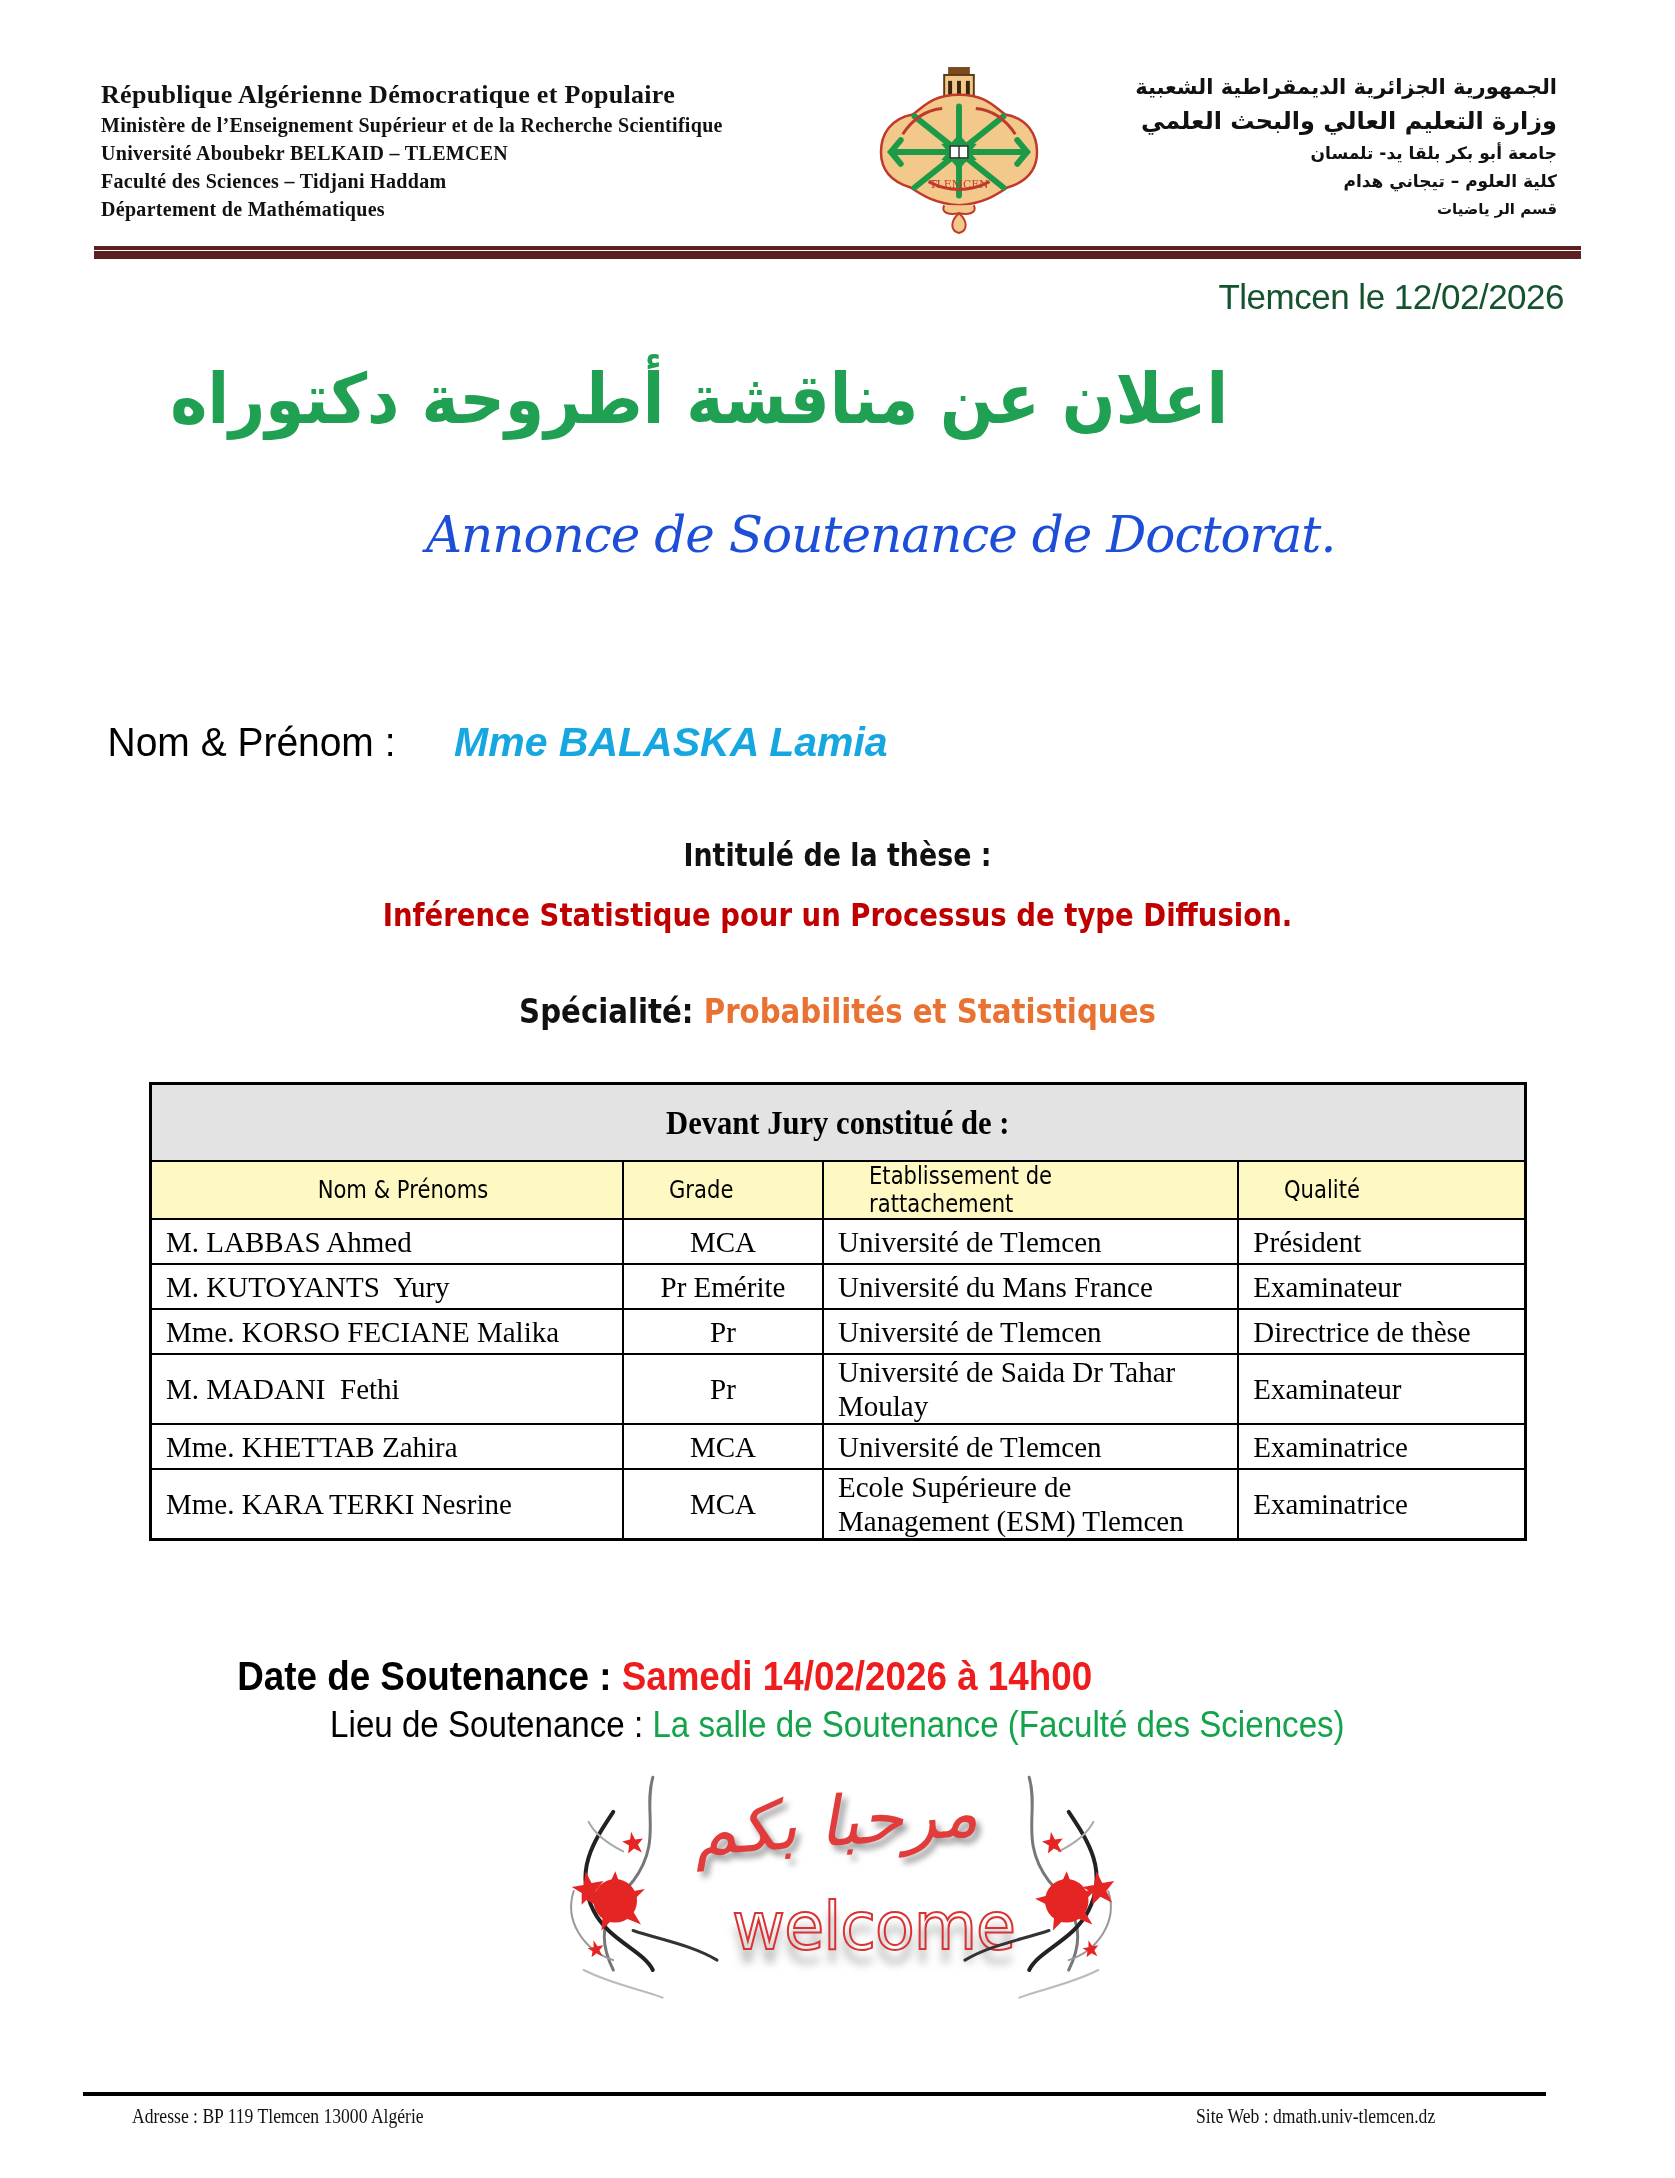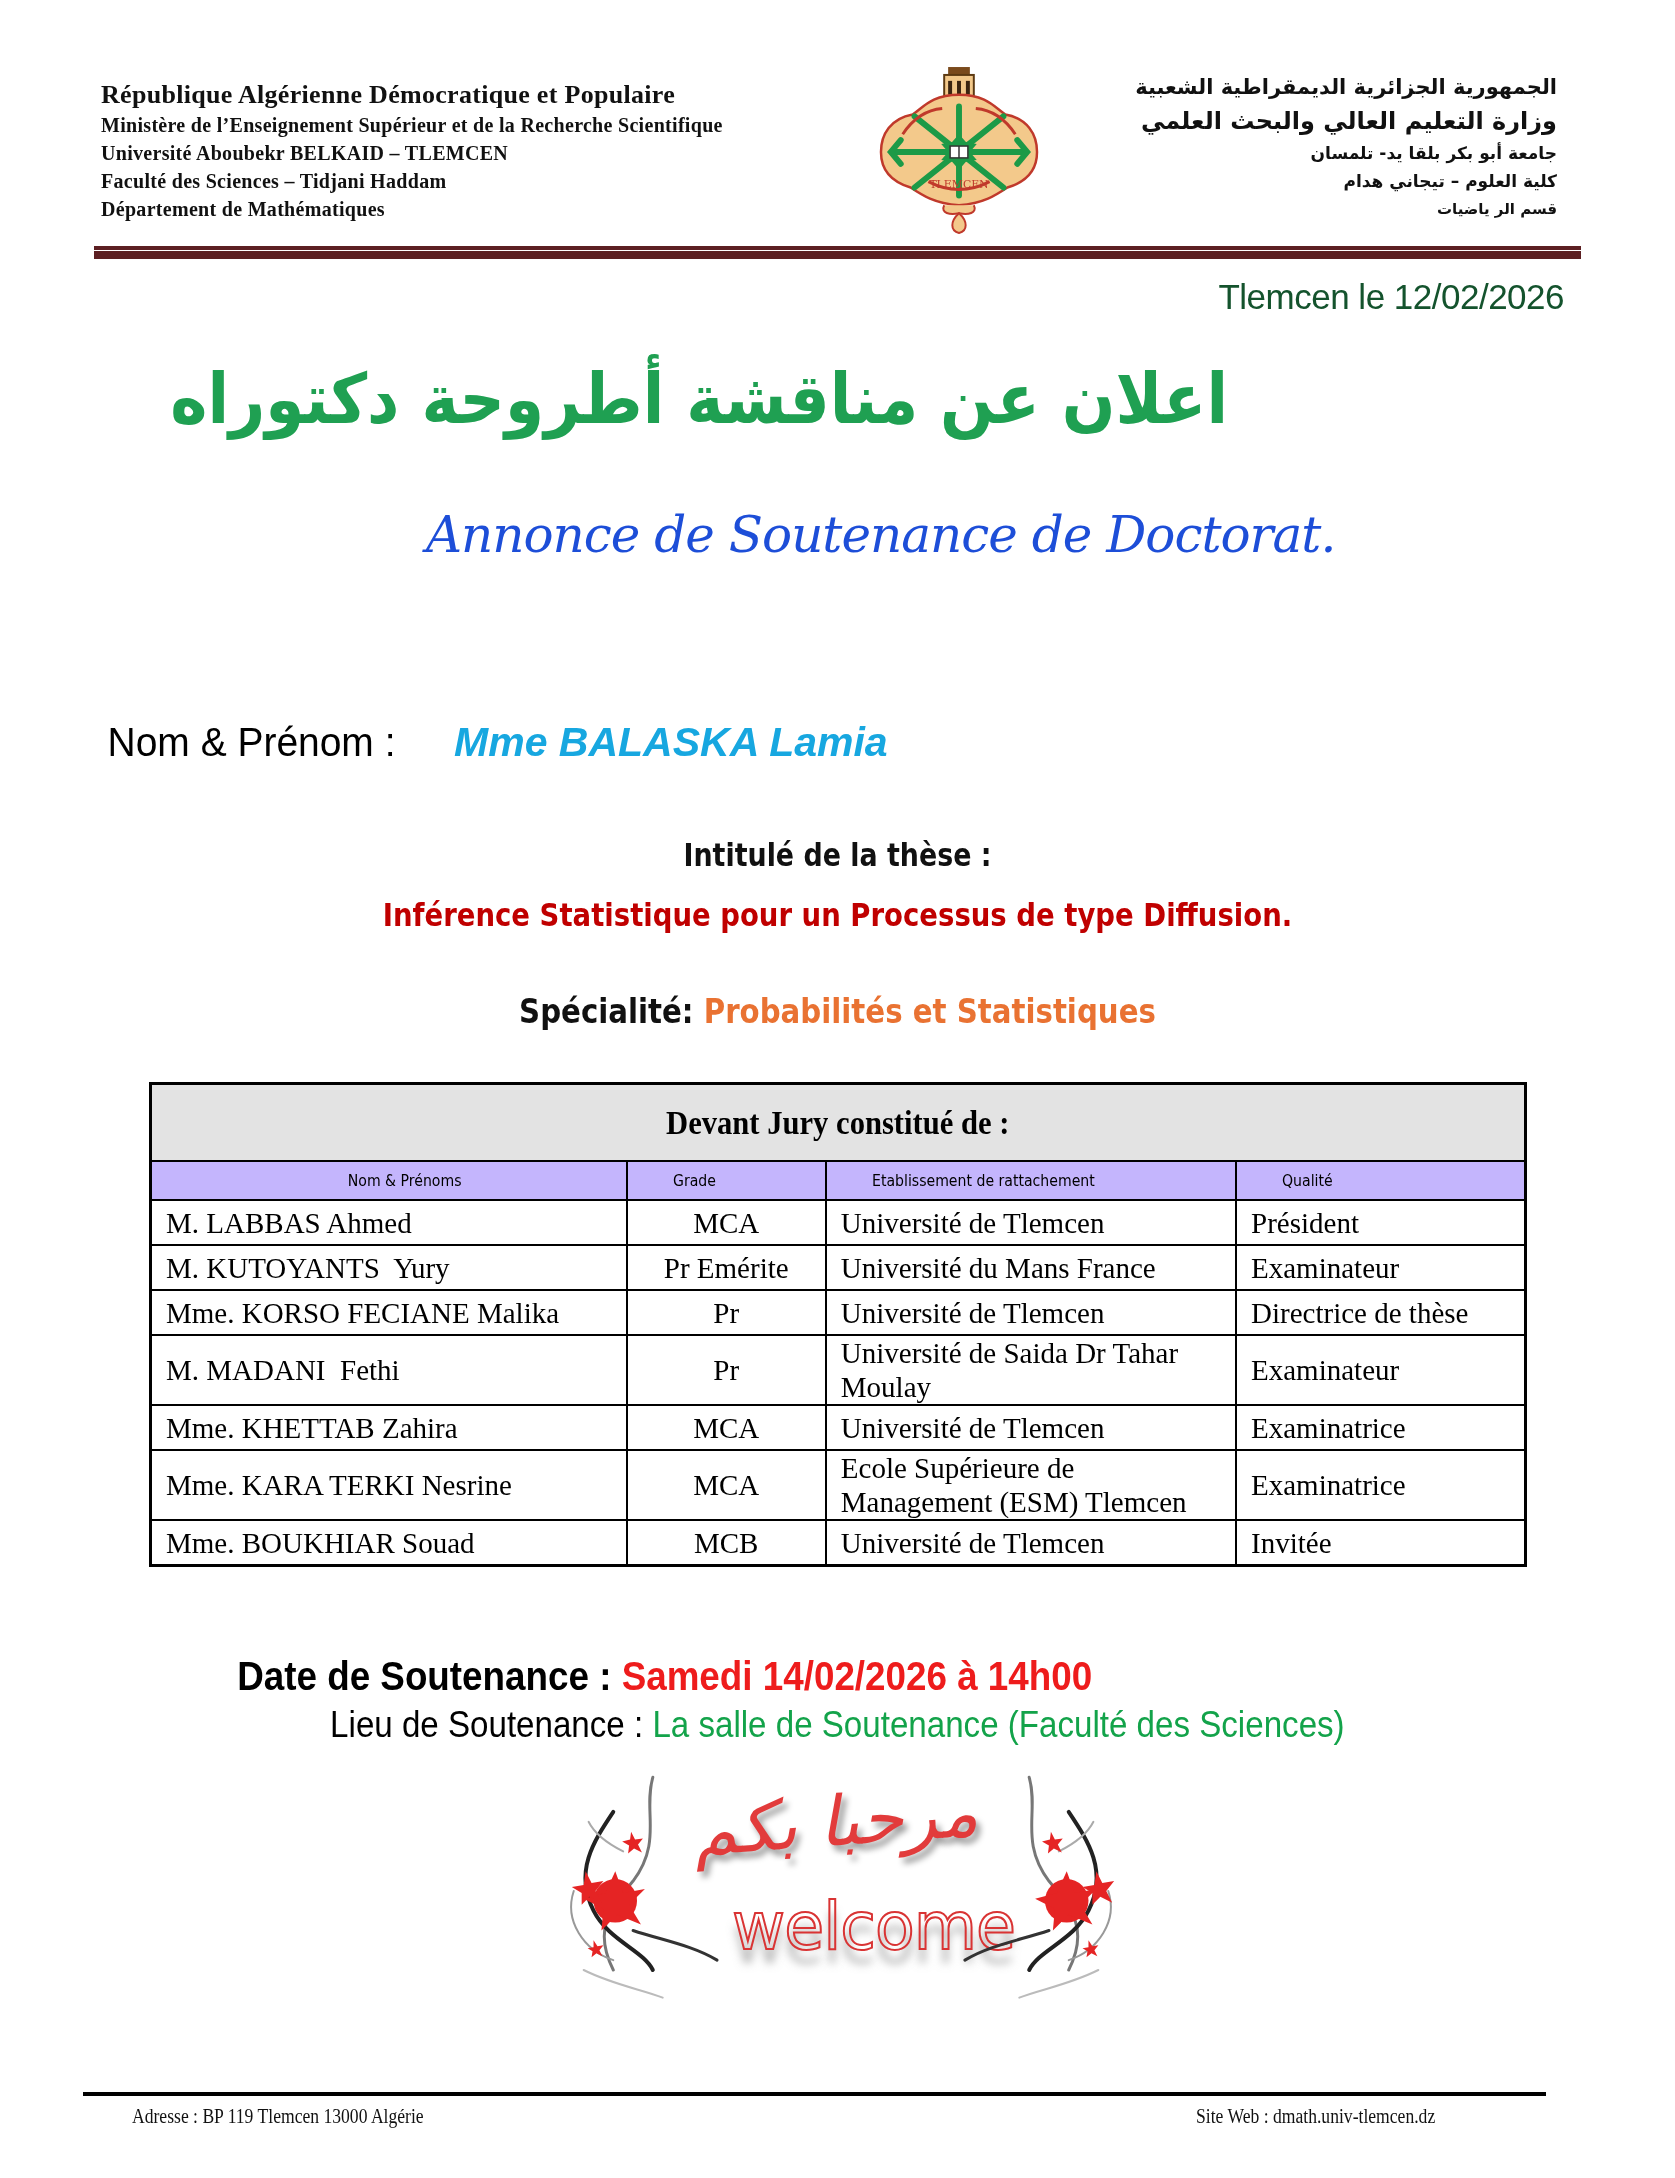--- a/index.html
+++ b/index.html
@@ -34,21 +34,21 @@
   .these { left:0; width:1675px; top:891px; text-align:center; font-family:"DejaVu Sans", sans-serif; font-weight:bold; font-size:32px; line-height:48px; color:#c00000; transform:scaleX(0.86); }
   .spec { left:0; width:1675px; top:986px; text-align:center; font-family:"DejaVu Sans", sans-serif; font-weight:bold; font-size:34px; line-height:50px; transform:scaleX(0.86); }
   .spec-label { color:#111; }
   .spec-value { color:#e97232; }
 
   
   .jury { position:absolute; left:149px; top:1082px; width:1378px; border-collapse:collapse; border:3px solid #000; font-family:"Liberation Serif", serif; }
   .jury td, .jury th { border:2px solid #000; padding:0 14px; }
   .jury .cap td { background:#e3e3e3; height:75px; text-align:center; font-size:34px; font-weight:bold; font-family:"Liberation Serif", serif; }
   .jury .cap span { display:inline-block; transform:scaleX(0.9); }
-  .jury .colh th { background:#c4b5fd; height:37px; font-weight:normal; font-family:"DejaVu Sans", sans-serif; font-size:16px; text-align:left;padding-left:45px; }
+  .jury .colh th { background:#fef9c3; height:37px; font-weight:normal; font-family:"DejaVu Sans", sans-serif; font-size:24px; text-align:left;padding-left:45px; }
   .jury .colh th span { display:inline-block; transform:scaleX(0.88); transform-origin:left center; }
   .jury .colh th.c0 { text-align:center; }
   .jury .colh th.c0 span { transform-origin:center center; }
   .jury tbody td { font-size:29px; line-height:34px; height:43px; vertical-align:middle; }
   .jury tbody tr.tall td { height:66px; }
   .jury td.g { text-align:center; }
   .jury td.q { text-align:left; }
 
   .w0 { width:452px; } .w1 { width:156px; } .w2 { width:402px; } .w3 { width:252px; }
 
@@ -181,26 +181,20 @@
       <td>Mme. KHETTAB Zahira</td>
       <td class="g">MCA</td>
       <td>Université de Tlemcen</td>
       <td class="q">Examinatrice</td>
     </tr>
     <tr class="tall">
       <td>Mme. KARA TERKI Nesrine</td>
       <td class="g">MCA</td>
       <td>Ecole Supérieure de Management (ESM) Tlemcen</td>
       <td class="q">Examinatrice</td>
-    </tr>
-    <tr>
-      <td>Mme. BOUKHIAR Souad</td>
-      <td class="g">MCB</td>
-      <td>Université de Tlemcen</td>
-      <td class="q">Invitée</td>
     </tr>
   </tbody>
 </table>
 
 <div class="abs date-line">
   <span class="inner">
     <span class="lbl-black">Date de Soutenance :</span>
     <span class="val-red">Samedi 14/02/2026 à 14h00</span>
   </span>
 </div>

